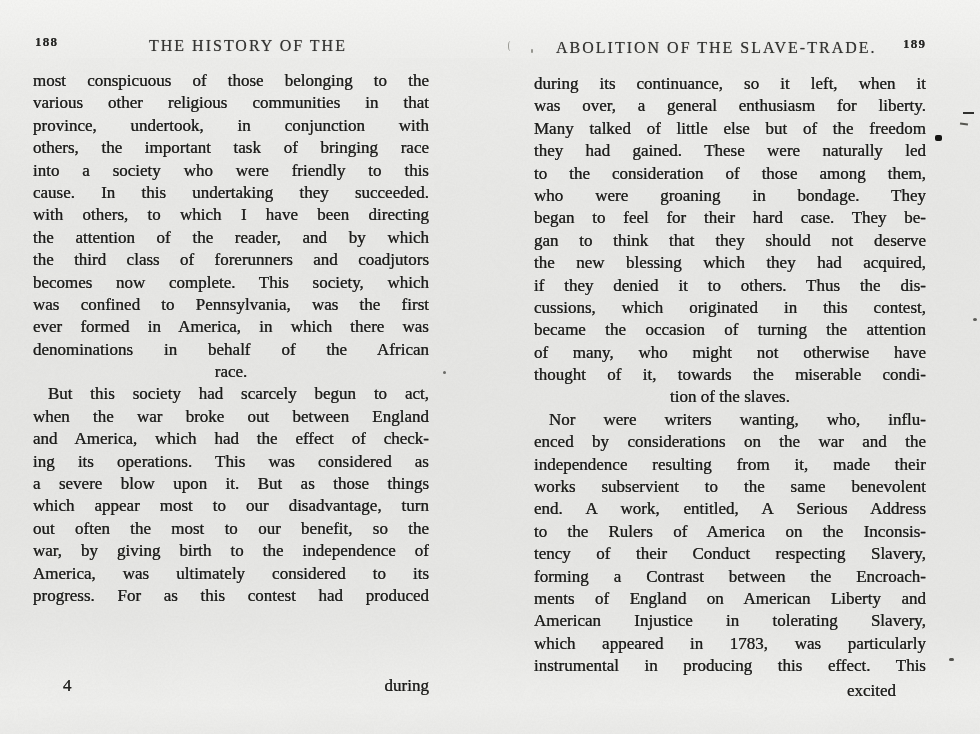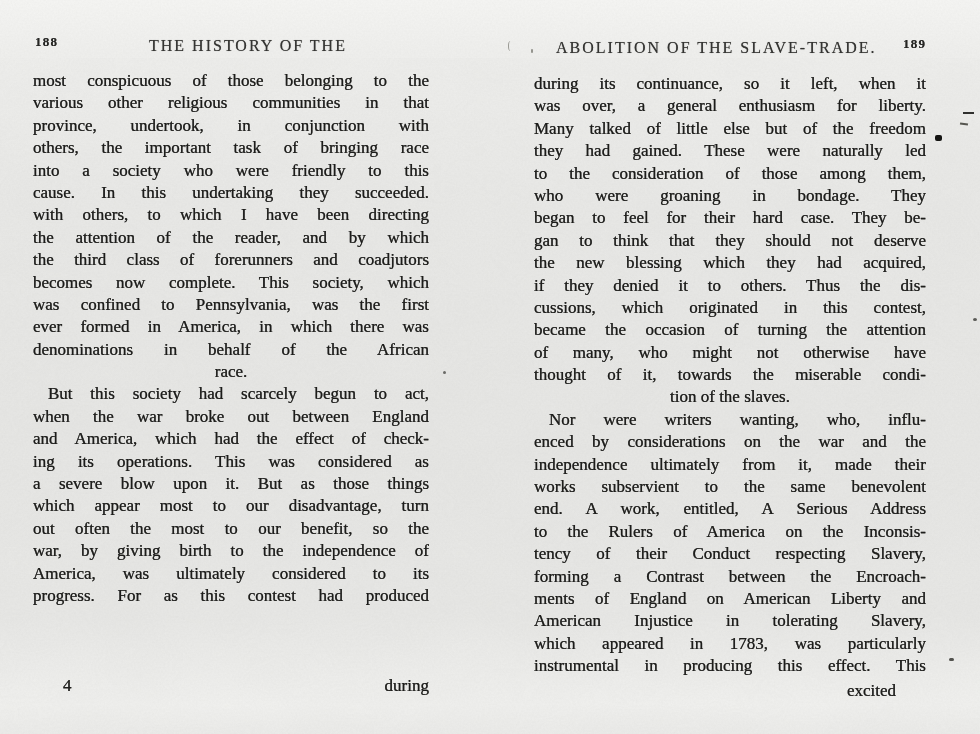--- a/index.html
+++ b/index.html
@@ -136,21 +136,21 @@
       <div class="line">gan to think that they should not deserve</div>
       <div class="line">the new blessing which they had acquired,</div>
       <div class="line">if they denied it to others.  Thus the dis-</div>
       <div class="line">cussions, which originated in this contest,</div>
       <div class="line">became the occasion of turning the attention</div>
       <div class="line">of many, who might not otherwise have</div>
       <div class="line">thought of it, towards the miserable condi-</div>
       <div class="line noj">tion of the slaves.</div>
       <div class="line ind">Nor were writers wanting, who, influ-</div>
       <div class="line">enced by considerations on the war and the</div>
-      <div class="line">independence ultimately from it, made their</div>
+      <div class="line">independence resulting from it, made their</div>
       <div class="line">works subservient to the same benevolent</div>
       <div class="line">end.  A work, entitled, A Serious Address</div>
       <div class="line">to the Rulers of America on the Inconsis-</div>
       <div class="line">tency of their Conduct respecting Slavery,</div>
       <div class="line">forming a Contrast between the Encroach-</div>
       <div class="line">ments of England on American Liberty and</div>
       <div class="line">American Injustice in tolerating Slavery,</div>
       <div class="line">which appeared in 1783, was particularly</div>
       <div class="line">instrumental in producing this effect.  This</div>
     </div>

